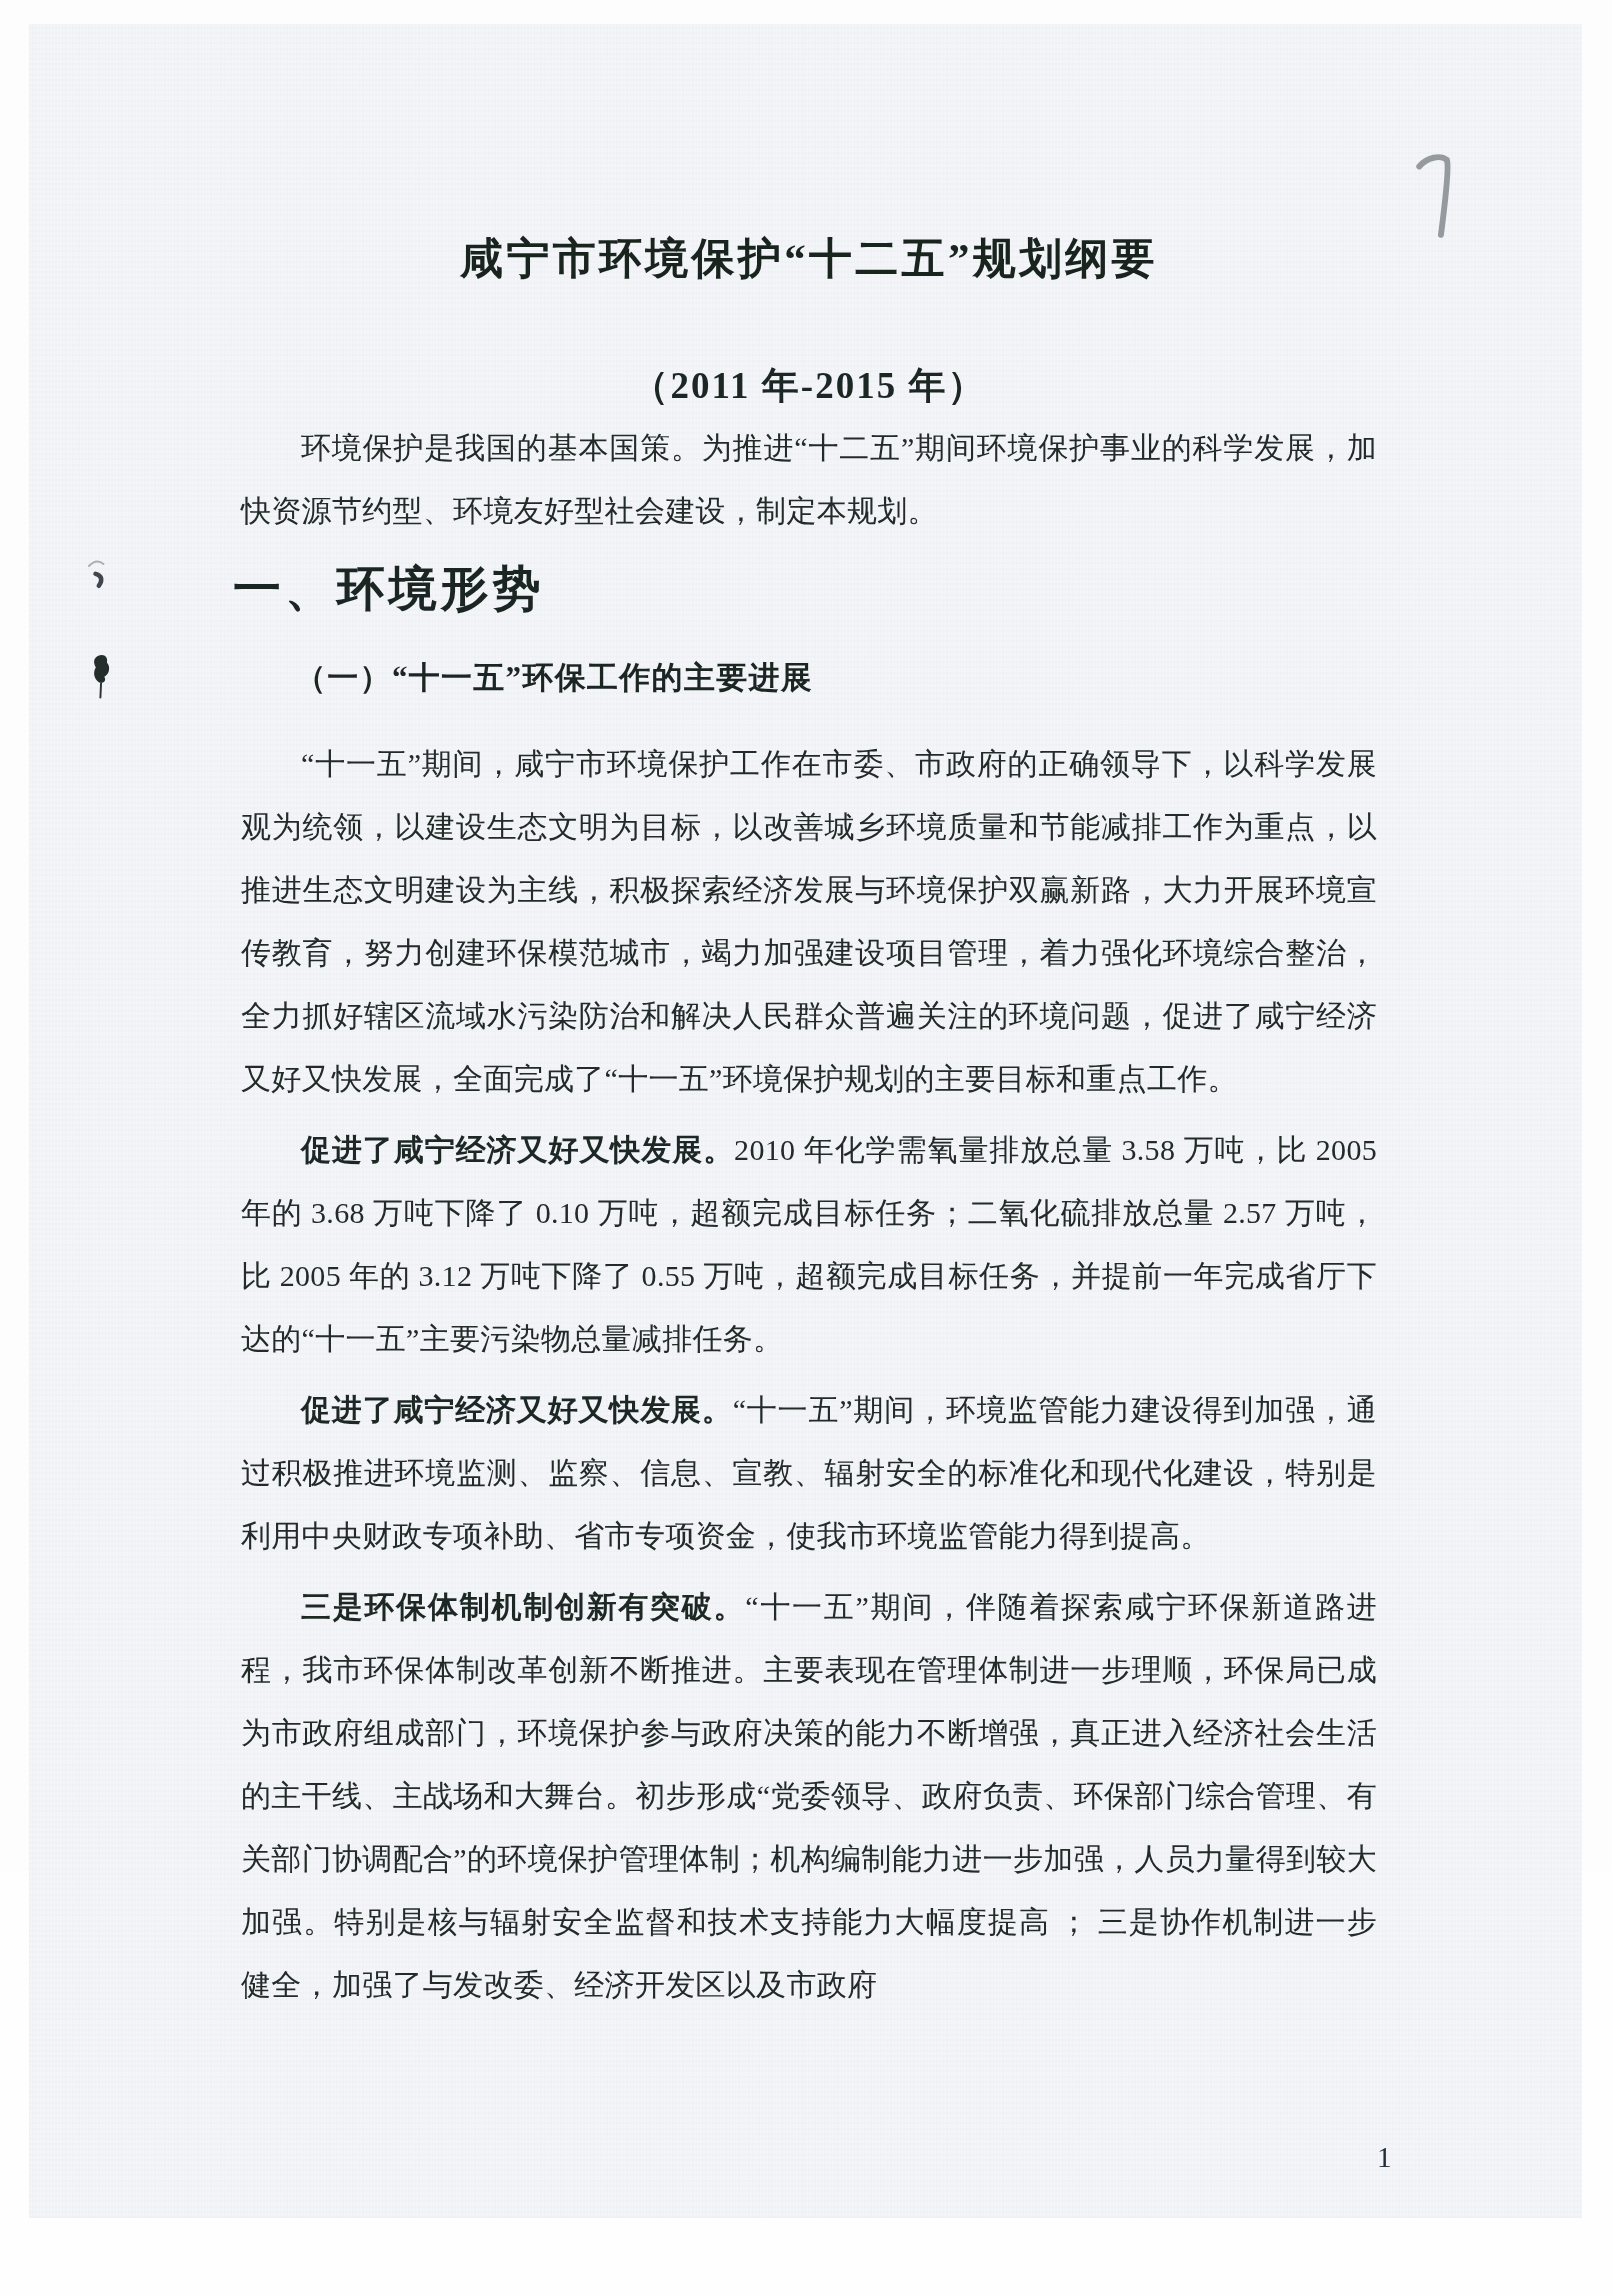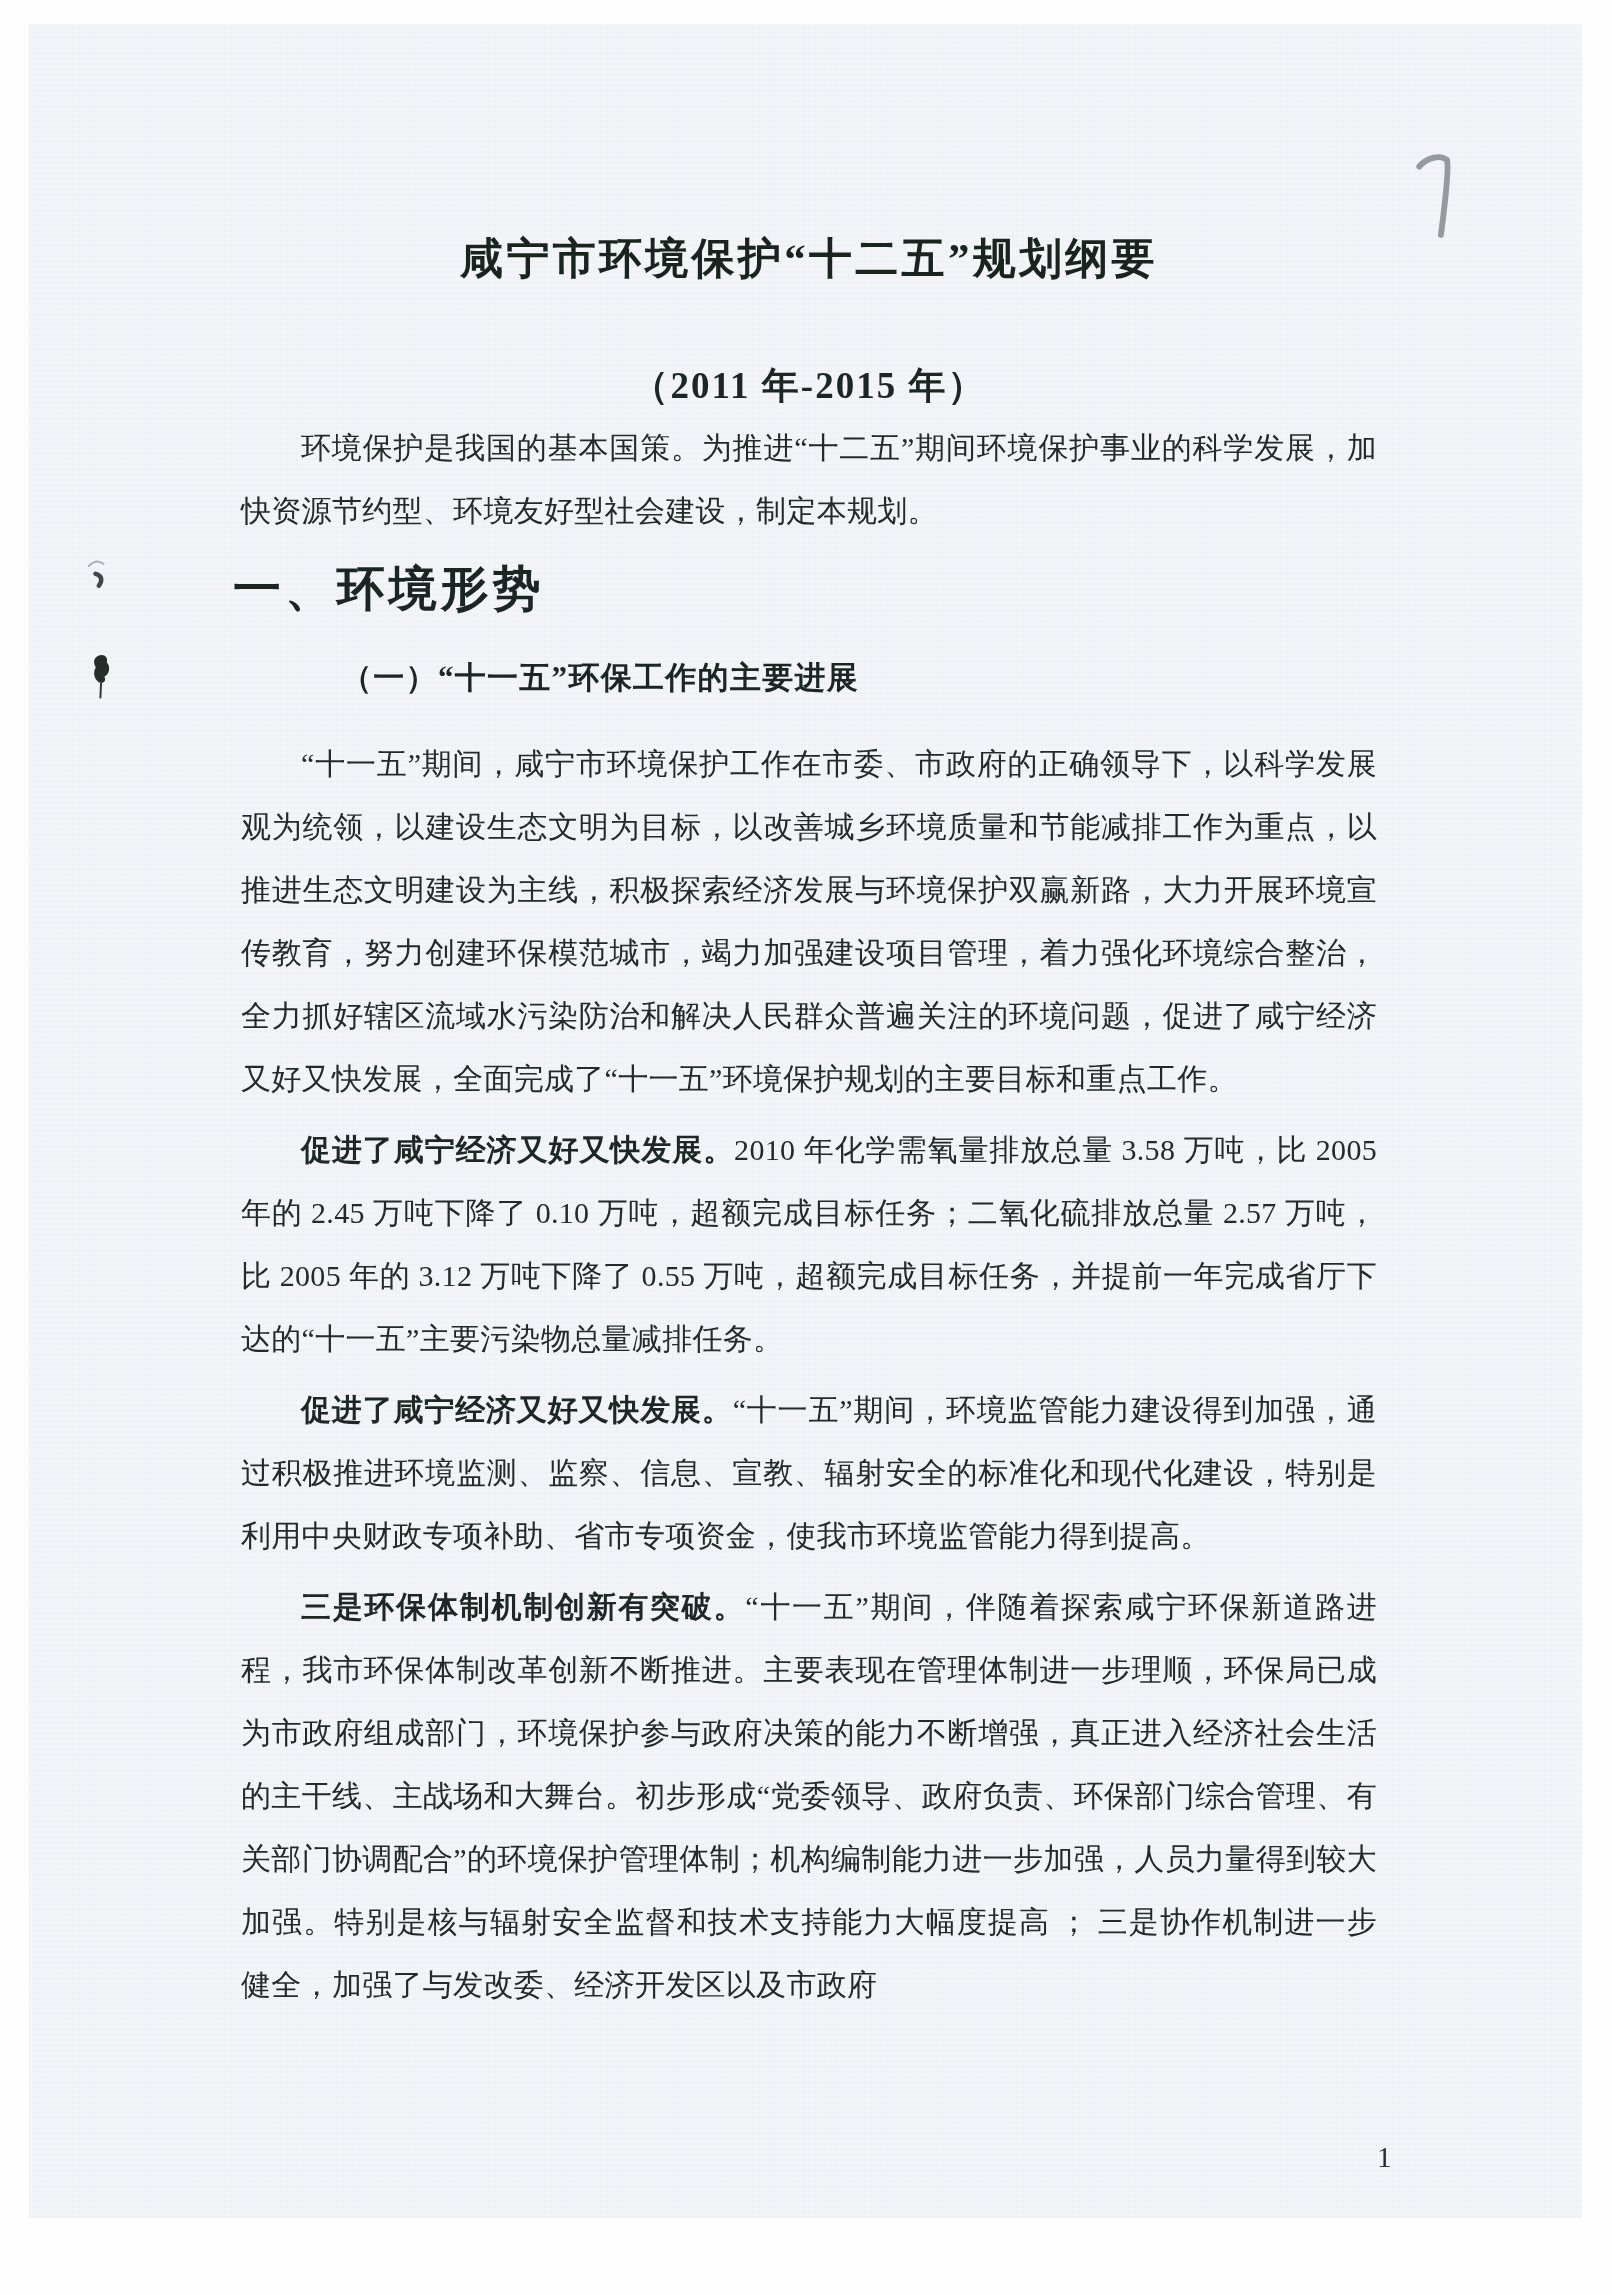--- a/index.html
+++ b/index.html
@@ -44,21 +44,21 @@
     text-indent:2em;
   }
   .intro{margin-top:44px;}
   .h1{
     margin:18.3px 0 0 0;
     font-family:"Liberation Sans","DejaVu Sans",sans-serif;
     font-size:48px;line-height:1.15;font-weight:bold;
     letter-spacing:3.9px;color:#1b2521;
   }
   .h2{
-    margin:43px 0 0 108px;
+    margin:43px 0 0 62px;
     font-size:31px;line-height:1.2;font-weight:bold;
     letter-spacing:1.3px;color:#1b2521;
   }
   .body-block{margin-top:36px;}
   strong.lead{font-weight:bold;color:#1d2723;}
   .page-number{
     position:absolute;left:1348px;top:2117px;
     font-size:29px;color:#232d39;font-family:"Liberation Serif","DejaVu Serif",serif;
   }
   .handwritten-7{position:absolute;left:1385px;top:128px;}
@@ -88,21 +88,21 @@
       <h1 class="doc-title">咸宁市环境保护“十二五”规划纲要</h1>
       <div class="doc-subtitle">（2011 年-2015 年）</div>
 
       <p class="body-par intro">环境保护是我国的基本国策。为推进“十二五”期间环境保护事业的科学发展，加快资源节约型、环境友好型社会建设，制定本规划。</p>
 
       <div class="h1">一、环境形势</div>
       <div class="h2">（一）“十一五”环保工作的主要进展</div>
 
       <div class="body-block">
         <p class="body-par"><span>“十一五”期间，咸宁市环境保护工作在市委、市政府的正确领导下，以科学发展观为统领，以建设生态文明为目标，以改善城乡环境质量和节能减排工作为重点，以推进生态文明建设为主线，积极探索经济发展与环境保护双赢新路，大力开展环境宣传教育，努力创建环保模范城市，竭力加强建设项目管理，着力强化环境综合整治，全力抓好辖区流域水污染防治和解决人民群众普遍关注的环境问题，促进了咸宁经济又好又快发展，全面完成了“十一五”环境保护规划的主要目标和重点工作。</span></p>
-        <p class="body-par"><strong class="lead">促进了咸宁经济又好又快发展。</strong><span>2010 年化学需氧量排放总量 3.58 万吨，比 2005 年的 2.45 万吨下降了 0.10 万吨，超额完成目标任务；二氧化硫排放总量 2.57 万吨，比 2005 年的 3.12 万吨下降了 0.55 万吨，超额完成目标任务，并提前一年完成省厅下达的“十一五”主要污染物总量减排任务。</span></p>
+        <p class="body-par"><strong class="lead">促进了咸宁经济又好又快发展。</strong><span>2010 年化学需氧量排放总量 3.58 万吨，比 2005 年的 3.68 万吨下降了 0.10 万吨，超额完成目标任务；二氧化硫排放总量 2.57 万吨，比 2005 年的 3.12 万吨下降了 0.55 万吨，超额完成目标任务，并提前一年完成省厅下达的“十一五”主要污染物总量减排任务。</span></p>
         <p class="body-par"><strong class="lead">促进了咸宁经济又好又快发展。</strong><span>“十一五”期间，环境监管能力建设得到加强，通过积极推进环境监测、监察、信息、宣教、辐射安全的标准化和现代化建设，特别是利用中央财政专项补助、省市专项资金，使我市环境监管能力得到提高。</span></p>
         <p class="body-par"><strong class="lead">三是环保体制机制创新有突破。</strong><span>“十一五”期间，伴随着探索咸宁环保新道路进程，我市环保体制改革创新不断推进。主要表现在管理体制进一步理顺，环保局已成为市政府组成部门，环境保护参与政府决策的能力不断增强，真正进入经济社会生活的主干线、主战场和大舞台。初步形成“党委领导、政府负责、环保部门综合管理、有关部门协调配合”的环境保护管理体制；机构编制能力进一步加强，人员力量得到较大加强。特别是核与辐射安全监督和技术支持能力大幅度提高 ； 三是协作机制进一步健全，加强了与发改委、经济开发区以及市政府</span></p>
       </div>
     </div>
 
     <div class="page-number">1</div>
   </div>
 </div>
 
 

